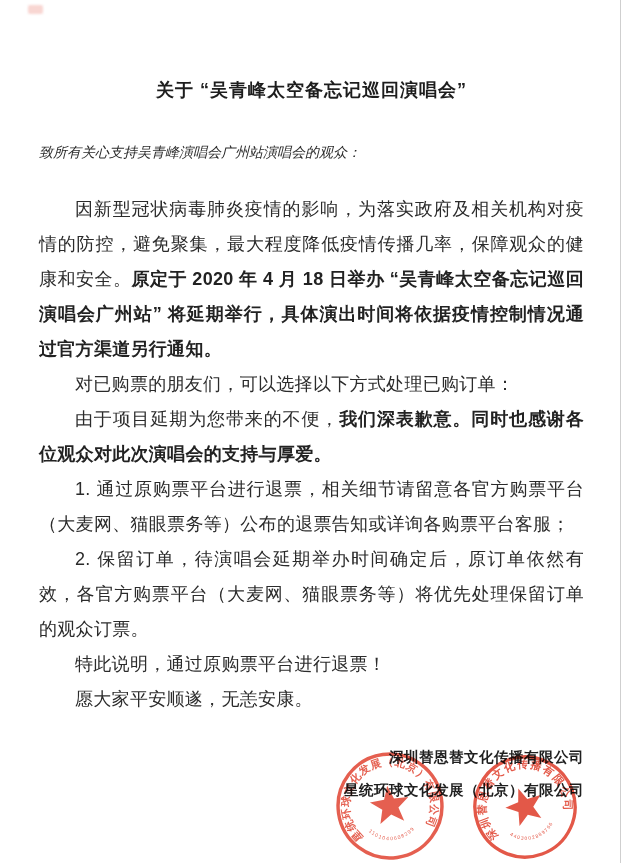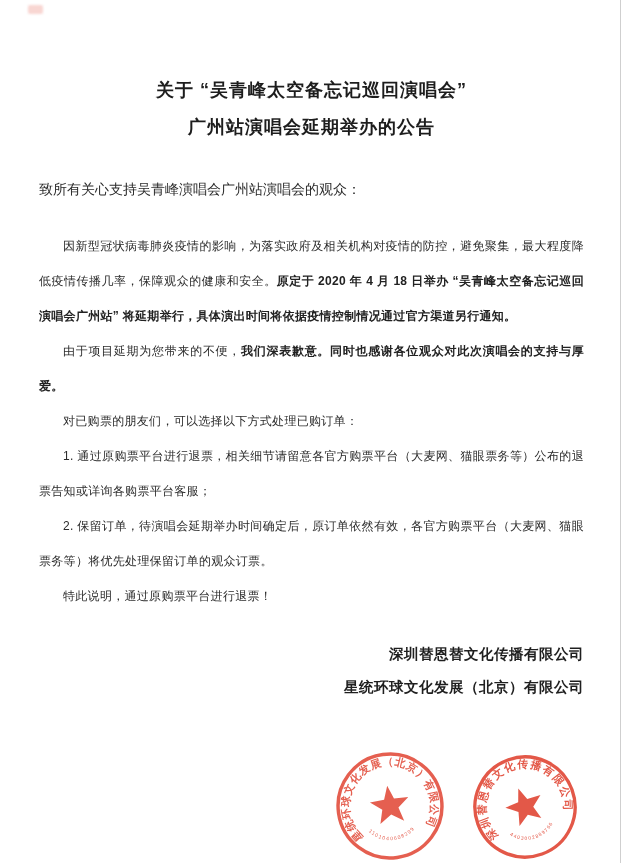--- a/index.html
+++ b/index.html
@@ -23,25 +23,25 @@
   .doc{position:relative;padding:0 39px;}
   .title{
     margin:72px 0 0 0;
     text-align:center;
     font-size:18px;line-height:37px;
     font-weight:bold;color:#1d1d1d;
     letter-spacing:1px;
   }
   .salutation{
     margin:26px 0 22px 0;
-    font-size:14px;line-height:35px;color:#2b2b2b;
+    font-size:14px;line-height:35px;color:#2b2b2b;font-style:italic;
   }
   .para{
     margin:0;
-    font-size:12px;line-height:35px;
+    font-size:18px;line-height:35px;
     text-align:justify;
     text-indent:2em;
     color:#2b2b2b;
     letter-spacing:0.3px;
   }
   .para .bold{font-weight:bold;color:#222222;}
   .gap-before{margin-top:26px;}
   .signature{
     margin-top:24px;
     text-align:right;
@@ -62,38 +62,38 @@
 
 <div class="page">
 
   <div class="corner-mark"></div>
   <div class="right-edge"></div>
 
   <div class="doc">
 
     <div class="title">
       <div>关于 “吴青峰太空备忘记巡回演唱会”</div>
-      <div>广州站演唱会延期举办的公告</div>
     </div>
 
     <p class="salutation">致所有关心支持吴青峰演唱会广州站演唱会的观众：</p>
 
     <p class="para"><span>因新型冠状病毒肺炎疫情的影响，为落实政府及相关机构对疫情的防控，避免聚集，最大程度降低疫情传播几率，保障观众的健康和安全。</span><span class="bold">原定于 2020 年 4 月 18 日举办 “吴青峰太空备忘记巡回演唱会广州站” 将延期举行，具体演出时间将依据疫情控制情况通过官方渠道另行通知。</span></p>
 
+    <p class="para">对已购票的朋友们，可以选择以下方式处理已购订单：</p>
+
     <p class="para"><span>由于项目延期为您带来的不便，</span><span class="bold">我们深表歉意。同时也感谢各位观众对此次演唱会的支持与厚爱。</span></p>
-
-    <p class="para">对已购票的朋友们，可以选择以下方式处理已购订单：</p>
 
     <p class="para">1. 通过原购票平台进行退票，相关细节请留意各官方购票平台（大麦网、猫眼票务等）公布的退票告知或详询各购票平台客服；</p>
 
     <p class="para">2. 保留订单，待演唱会延期举办时间确定后，原订单依然有效，各官方购票平台（大麦网、猫眼票务等）将优先处理保留订单的观众订票。</p>
 
     <p class="para">特此说明，通过原购票平台进行退票！</p>
 
 
+    <p class="para">愿大家平安顺遂，无恙安康。</p>
 
     <div class="signature">
       <div>深圳替恩替文化传播有限公司</div>
       <div>星统环球文化发展（北京）有限公司</div>
 
     </div>
 
   </div>
 
   <div class="seal seal-left">

